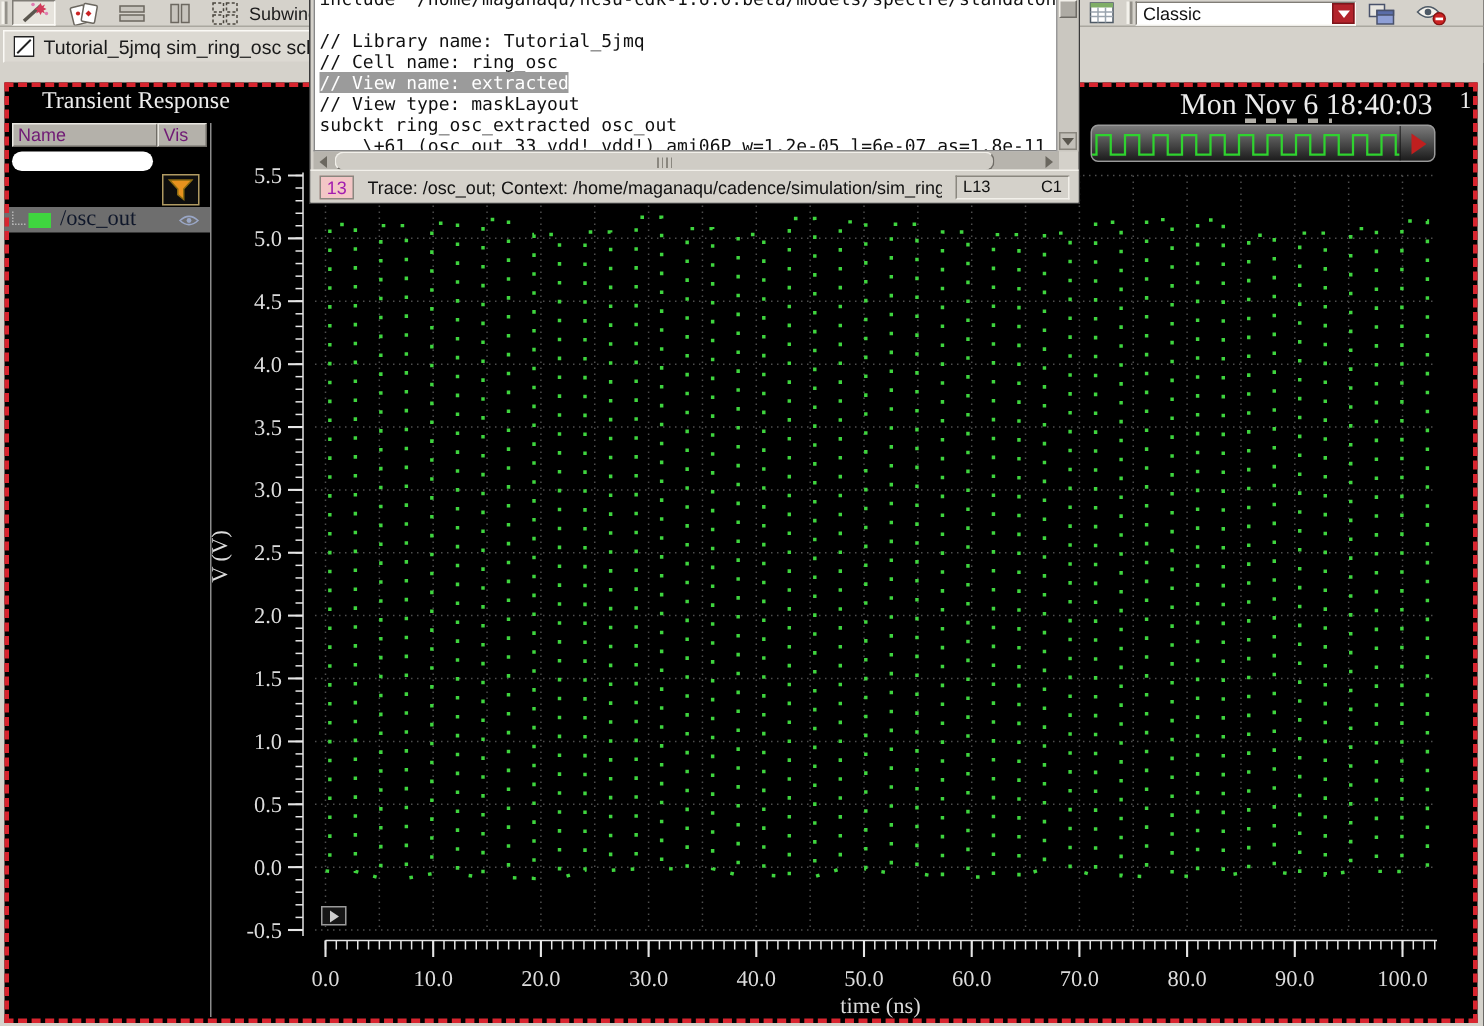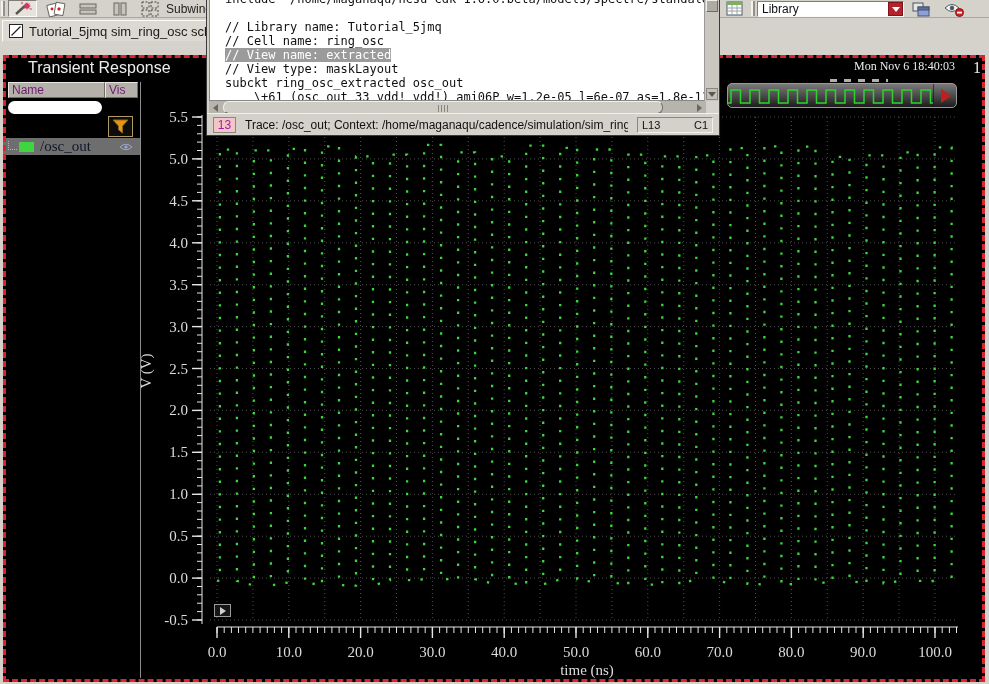--- a/index.html
+++ b/index.html
@@ -17,22 +17,22 @@
   .combo-btn { position:absolute; right:0; top:0; width:15px; height:14px; background:#b3232b; border:1px solid #7d151b; display:flex; align-items:center; justify-content:center; }
   .combo-btn:after { content:""; border:4px solid transparent; border-top:5px solid #fff; margin-top:4px; }
 
   
   .tabbar { position:absolute; left:0; top:18px; width:989px; height:24px; background:#d5d2cb; }
   .tab { position:absolute; left:2px; top:2px; height:22px; width:270px; background:#dcd9d2; border:1px solid; border-color:#fbfaf6 #8a877f #d5d2cb #fbfaf6; display:flex; align-items:center; gap:6px; padding-left:6px; font-size:13px; color:#1a1a1a; white-space:nowrap; overflow:hidden; }
 
   
   .window { position:absolute; left:3px; top:55px; width:982px; height:627px; background:#000; z-index:1; }
   .red-dash { position:absolute; inset:0; border:3px dashed #d8252f; pointer-events:none; z-index:5; }
-  .win-title { position:absolute; left:25px; top:4px; font-family:Liberation Sans, sans-serif; font-size:16px; color:#ececec; }
-  .timestamp { position:absolute; right:30px; top:4px; font-family:"Liberation Serif", serif; font-size:12px; color:#ececec; }
+  .win-title { position:absolute; left:25px; top:4px; font-family:Liberation Serif, serif; font-size:16px; color:#ececec; }
+  .timestamp { position:absolute; right:30px; top:4px; font-family:"Liberation Serif", serif; font-size:20px; color:#ececec; }
   .page-ind { position:absolute; right:4px; top:4px; font-family:"Liberation Serif", serif; font-size:16px; color:#ececec; }
   .dashes { position:absolute; left:827px; top:24px; width:58px; height:3px;
             background:repeating-linear-gradient(90deg,#b3b0a9 0 7px, transparent 7px 14px); }
   .preview { position:absolute; left:724px; top:28px; width:230px; height:25px; border:1px solid #9a9a9a; border-radius:5px; background:linear-gradient(#7a7a7a,#1c1c1c); overflow:hidden; }
   .pv-arrow { position:absolute; right:5px; top:5px; width:0; height:0; border:7px solid transparent; border-left:10px solid #c01f1f; border-right:none; }
   .pv-sep { position:absolute; right:22px; top:0; width:1px; height:25px; background:#111; opacity:.6; }
 
   
   .panel-hdr { position:absolute; left:5px; top:27px; width:130px; height:16px; display:flex; font-size:12px; color:#701a75; }
   .panel-hdr .cell { background:#b4b1aa; border:1px solid; border-color:#e9e7e1 #6f6c66 #6f6c66 #e9e7e1; padding:0 3px; line-height:14px; }
@@ -43,21 +43,21 @@
   .swatch { position:absolute; left:16px; top:4px; width:15px; height:10px; background:#3fd53f; }
   .sig-name { position:absolute; left:37px; top:0px; font-family:"Liberation Serif", serif; font-size:15px; color:#0f172a; line-height:17px; }
   .divider { position:absolute; left:137px; top:27px; width:1px; height:596px; background:#8c8c8c; }
   .play-btn { position:absolute; left:211px; top:549px; width:17px; height:13px; border:1px solid #9a9a9a; background:#161616; display:flex; align-items:center; justify-content:center; }
   .play-btn:after { content:""; border:4px solid transparent; border-left:6px solid #cfcfcf; margin-left:4px; }
 
   
   .popup { position:absolute; left:206px; top:0; width:514px; height:136px; background:#d4d1ca; border:1px solid #3a3a3a; border-top:none; z-index:10; }
   .ed-area { position:absolute; left:2px; top:0; width:497px; height:101px; background:#fff; border:1px solid #888; border-top:none; overflow:hidden; }
   .ed-lines { margin-top:-8px; font-family:"DejaVu Sans Mono", monospace; font-size:12px; color:#101010; white-space:pre; }
-  .cl { height:14px; line-height:14px; padding-left:15px; }
+  .cl { height:14px; line-height:14px; padding-left:3px; }
   .cl span { display:inline-block; }
   .cl.hl span { background:#9b9b9b; color:#fff; }
   .vscroll { position:absolute; right:0px; top:0; width:15px; height:101px; background:#cac7c0; border-left:1px solid #999; }
   .vthumb { position:absolute; left:1px; top:0; width:12px; height:12px; background:#aeaba4; border:1px solid; border-color:#f2f0ea #6f6c66 #6f6c66 #f2f0ea; }
   .vdown { position:absolute; left:1px; bottom:1px; width:12px; height:12px; background:#c2bfb8; border:1px solid #8a877f; display:flex; align-items:center; justify-content:center; }
   .vdown:after { content:""; border:4px solid transparent; border-top:5px solid #5a574f; margin-top:4px; }
   .hscroll { position:absolute; left:2px; top:101px; width:497px; height:13px; background:#b7b4ad; }
   .harrow { position:absolute; top:1px; width:12px; height:11px; display:flex; align-items:center; justify-content:center; }
   .harrow.l { left:0; } .harrow.l:after { content:""; border:4px solid transparent; border-right:5px solid #6a675f; margin-right:3px; }
   .harrow.r { right:0; } .harrow.r:after { content:""; border:4px solid transparent; border-left:5px solid #6a675f; margin-left:3px; }
@@ -122,21 +122,21 @@
 
   <div class="tb-btn" style="left:722px;width:24px">
     <svg class="icon" width="17" height="15" viewBox="0 0 17 15">
       <rect x="1" y="1" width="15" height="13" fill="#fff" stroke="#4e5a66"></rect>
       <rect x="1" y="1" width="15" height="3" fill="#7fae66"></rect>
       <path d="M1 7 h15 M1 10 h15 M6 4 v10 M11 4 v10" stroke="#9aa4ae" fill="none"></path>
     </svg>
   </div>
   <div class="tb-handle" style="left:751px"></div>
   <div class="combo">
-    <span>Library</span>
+    <span>Classic</span>
     <div class="combo-btn"></div>
   </div>
   <div class="tb-btn" style="left:908px;width:26px">
     <svg class="icon" width="20" height="16" viewBox="0 0 20 16">
       <rect x="2" y="2" width="10" height="8" fill="#e8e6e0" stroke="#49526b"></rect>
       <rect x="7" y="6" width="11" height="9" fill="#8e9fd6" stroke="#49526b"></rect>
       <rect x="7" y="6" width="11" height="3" fill="#5a6da8" stroke="#49526b"></rect>
     </svg>
   </div>
   <div class="tb-btn" style="left:940px;width:28px">

